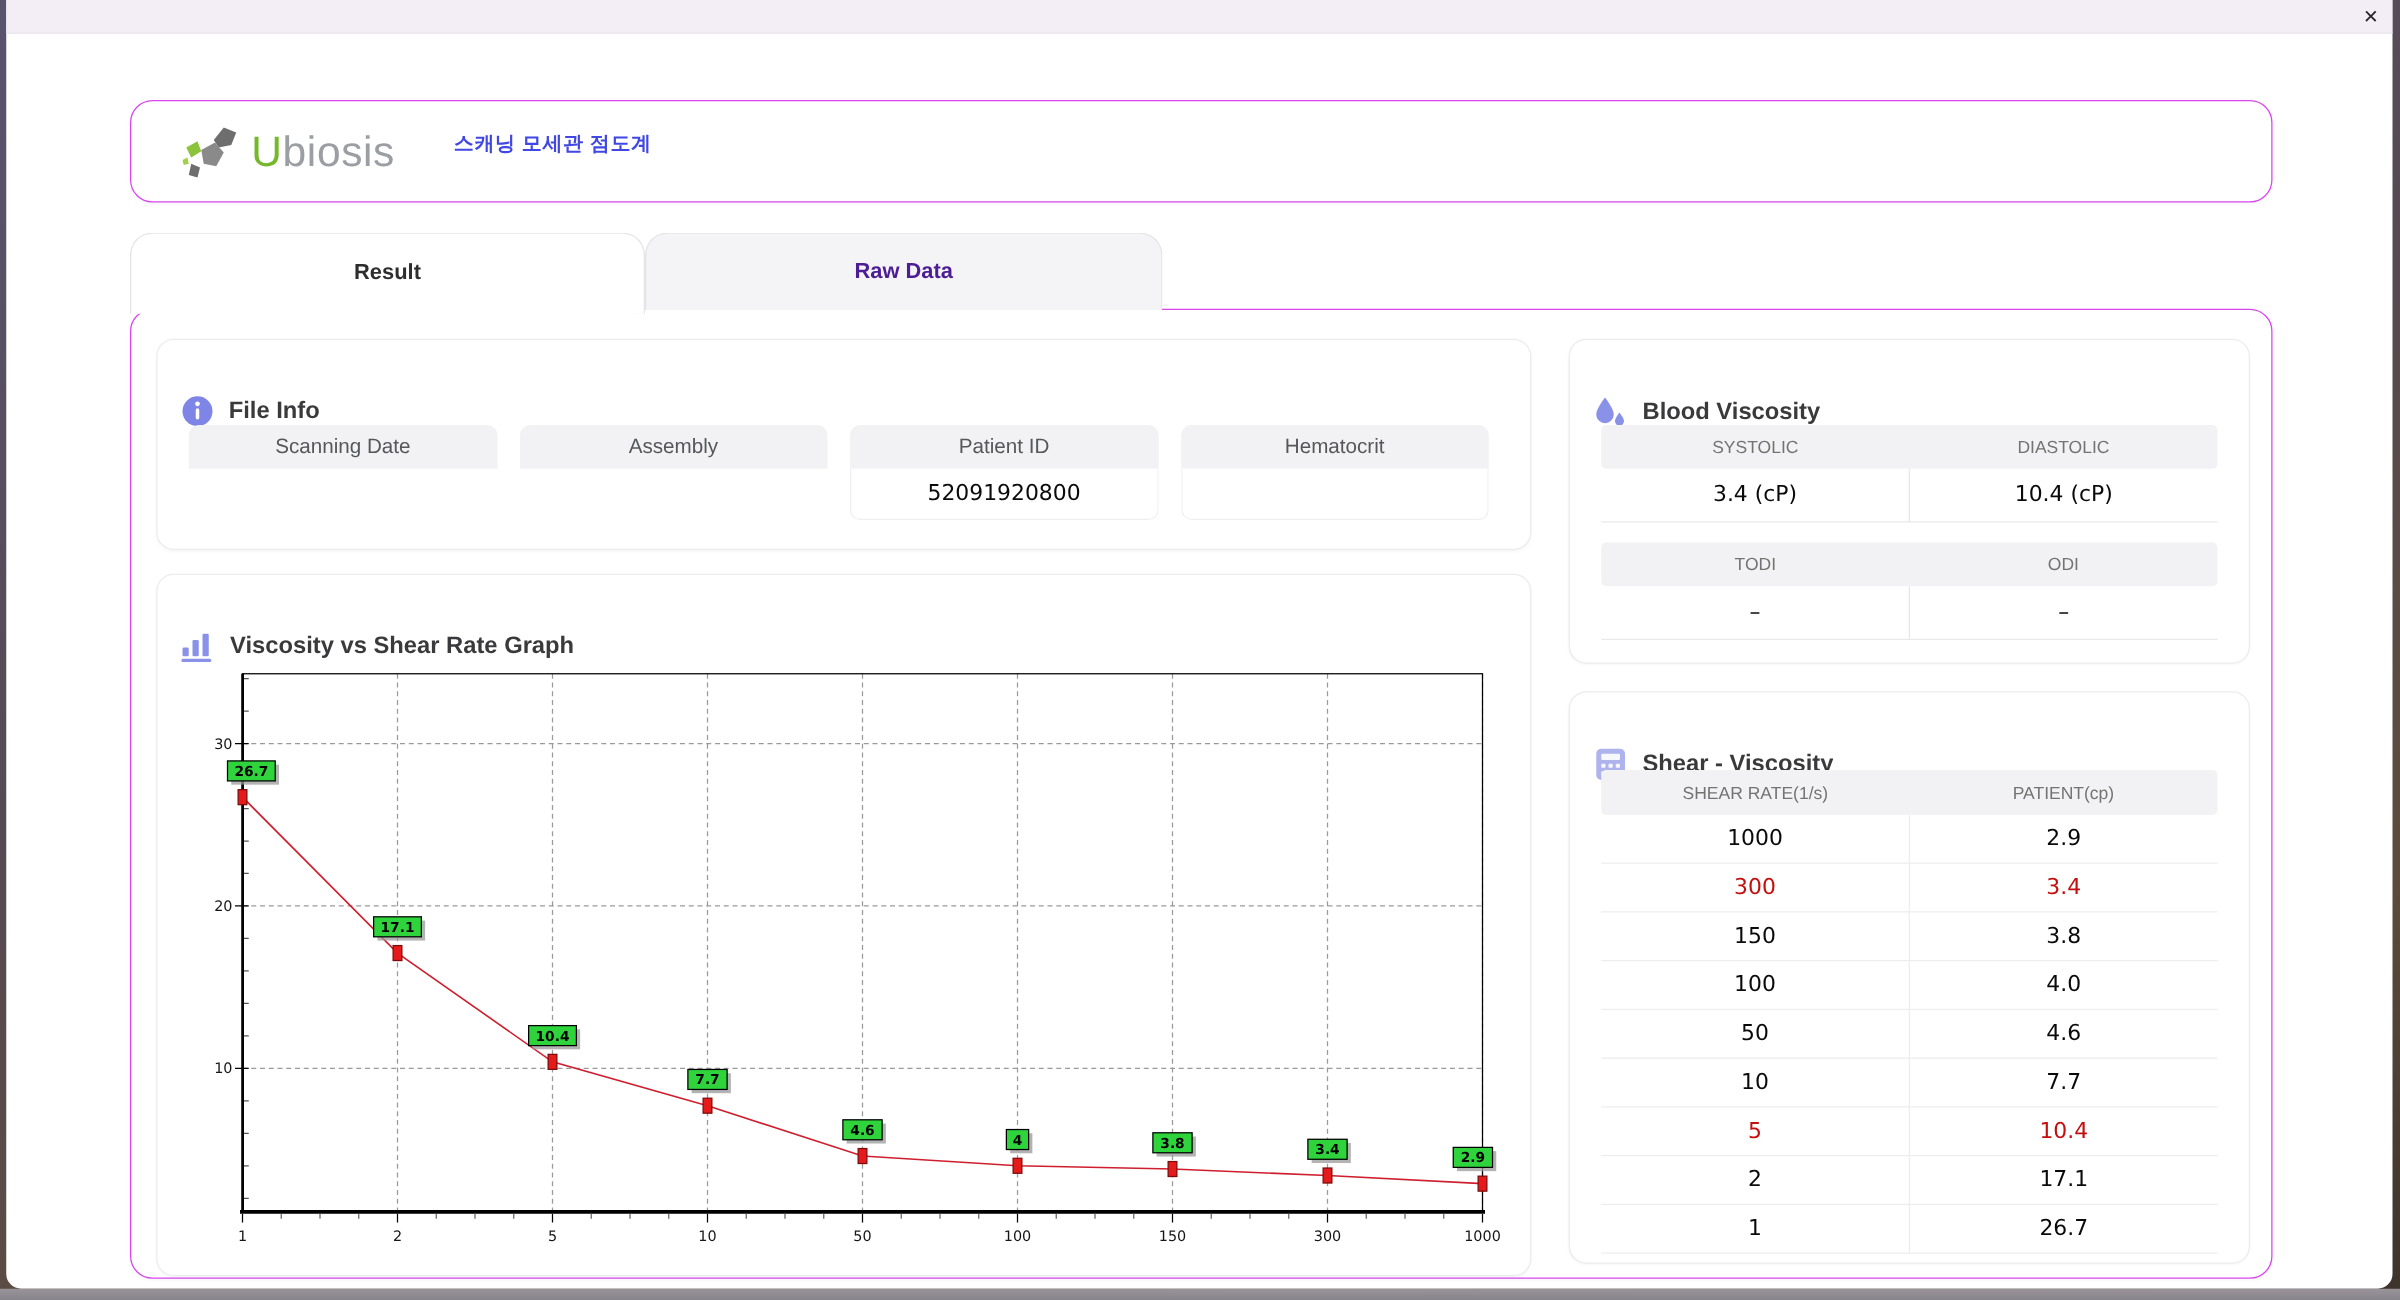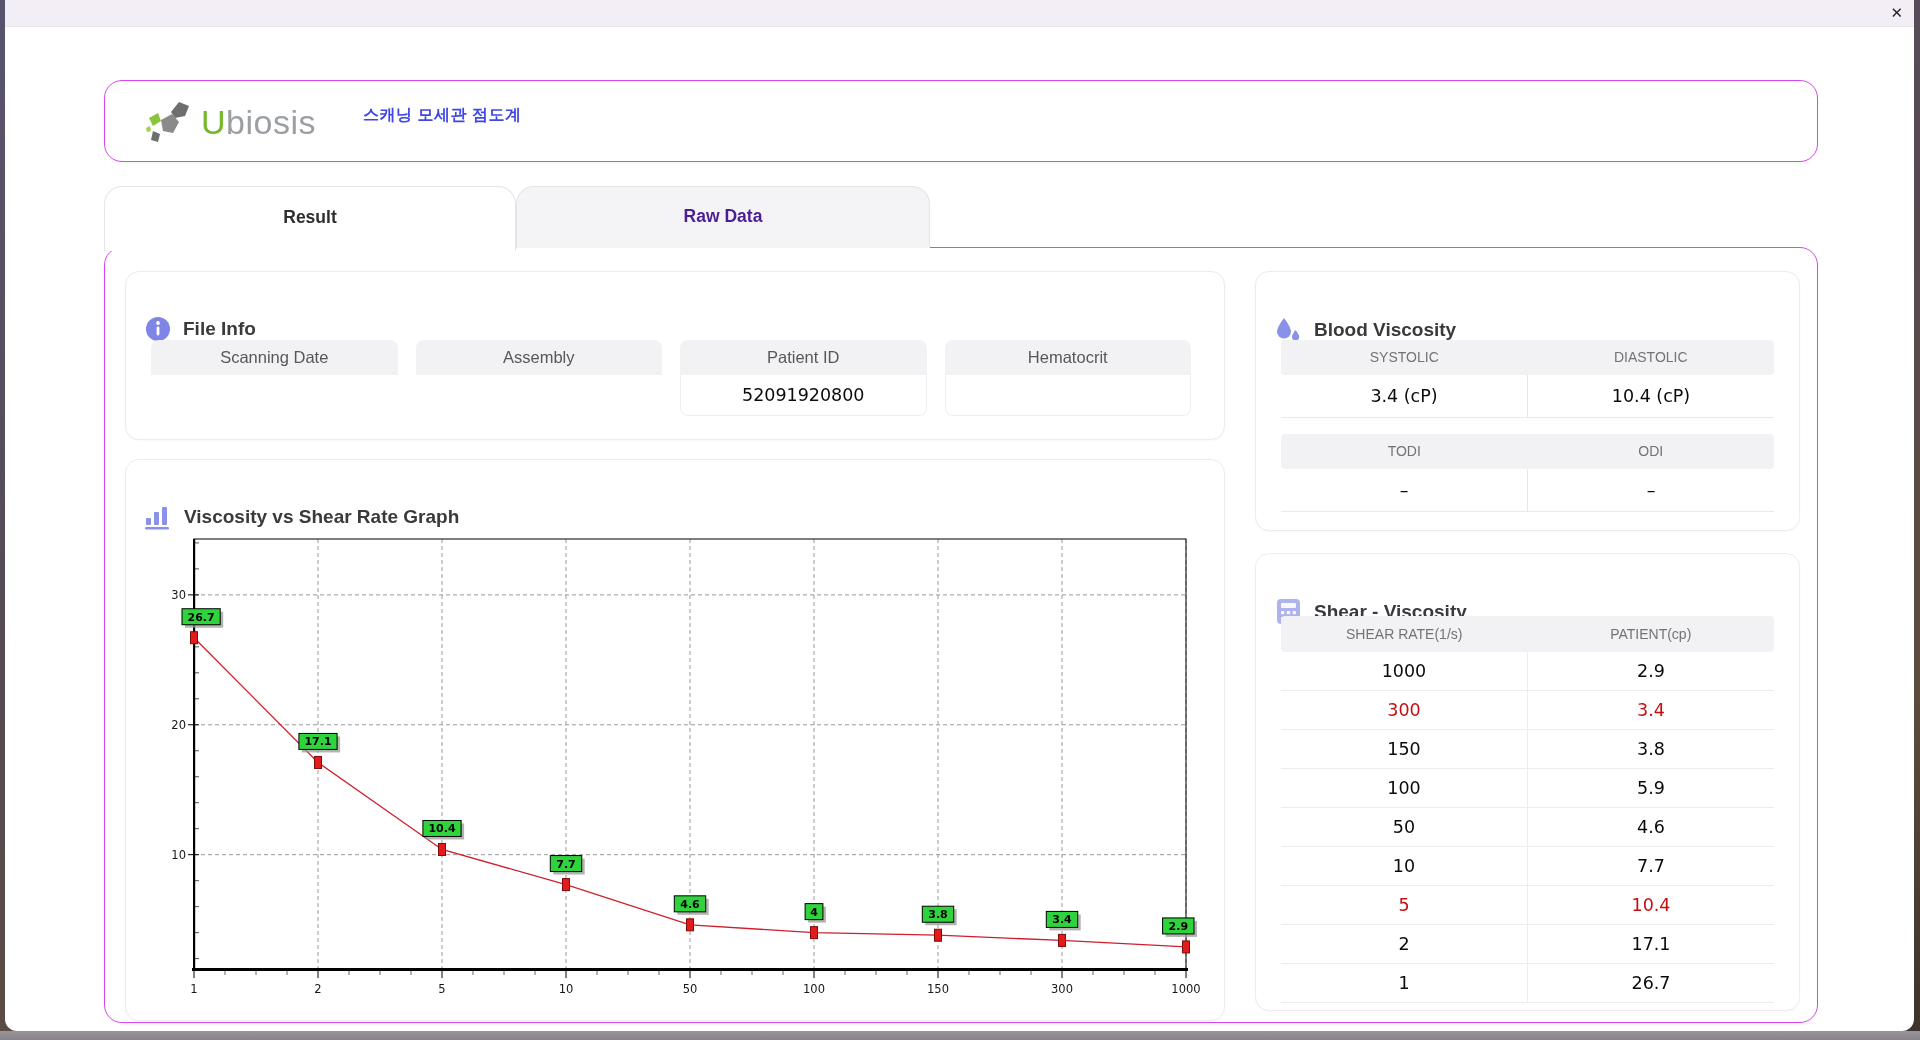--- a/index.html
+++ b/index.html
@@ -335,21 +335,21 @@
             <div class="rrow srow">
               <div style="color: rgb(196, 15, 15);">300</div>
               <div style="color: rgb(196, 15, 15);">3.4</div>
             </div>
             <div class="rrow srow">
               <div>150</div>
               <div>3.8</div>
             </div>
             <div class="rrow srow">
               <div>100</div>
-              <div>5.9</div>
+              <div>4.0</div>
             </div>
             <div class="rrow srow">
               <div>50</div>
               <div>4.6</div>
             </div>
             <div class="rrow srow">
               <div>10</div>
               <div>7.7</div>
             </div>
             <div class="rrow srow">

